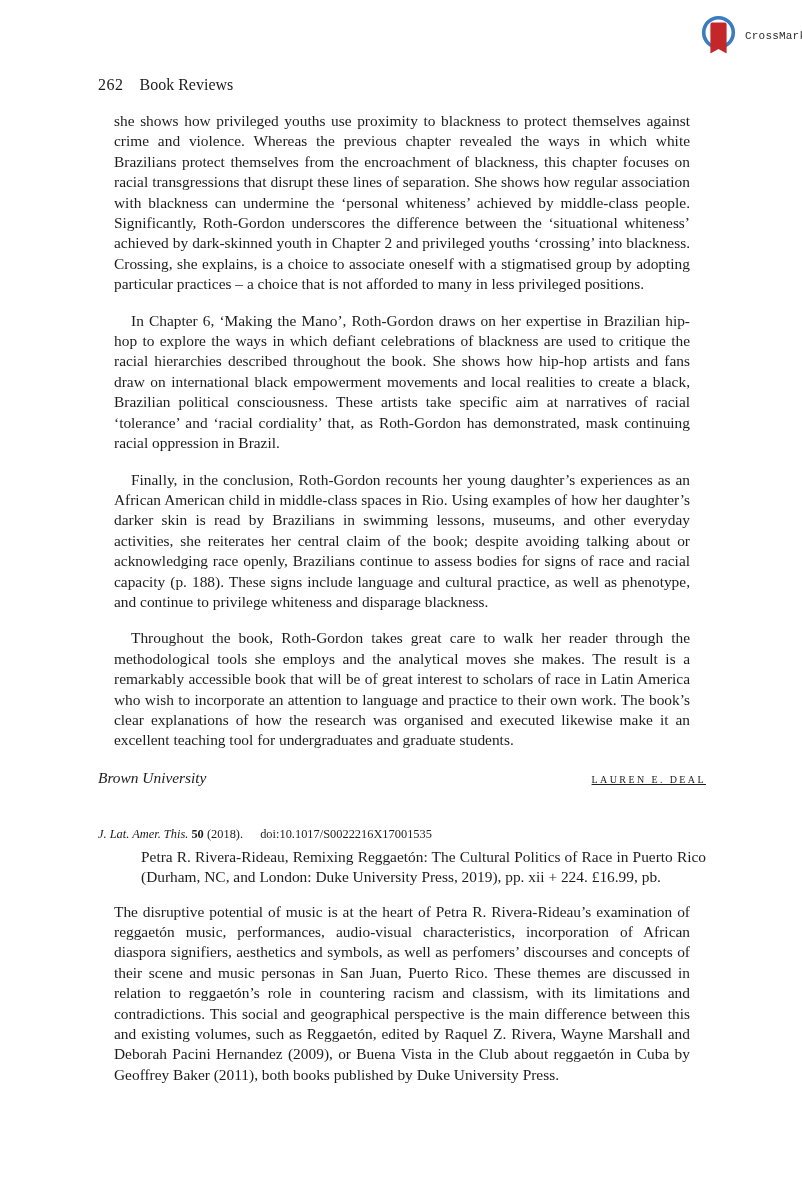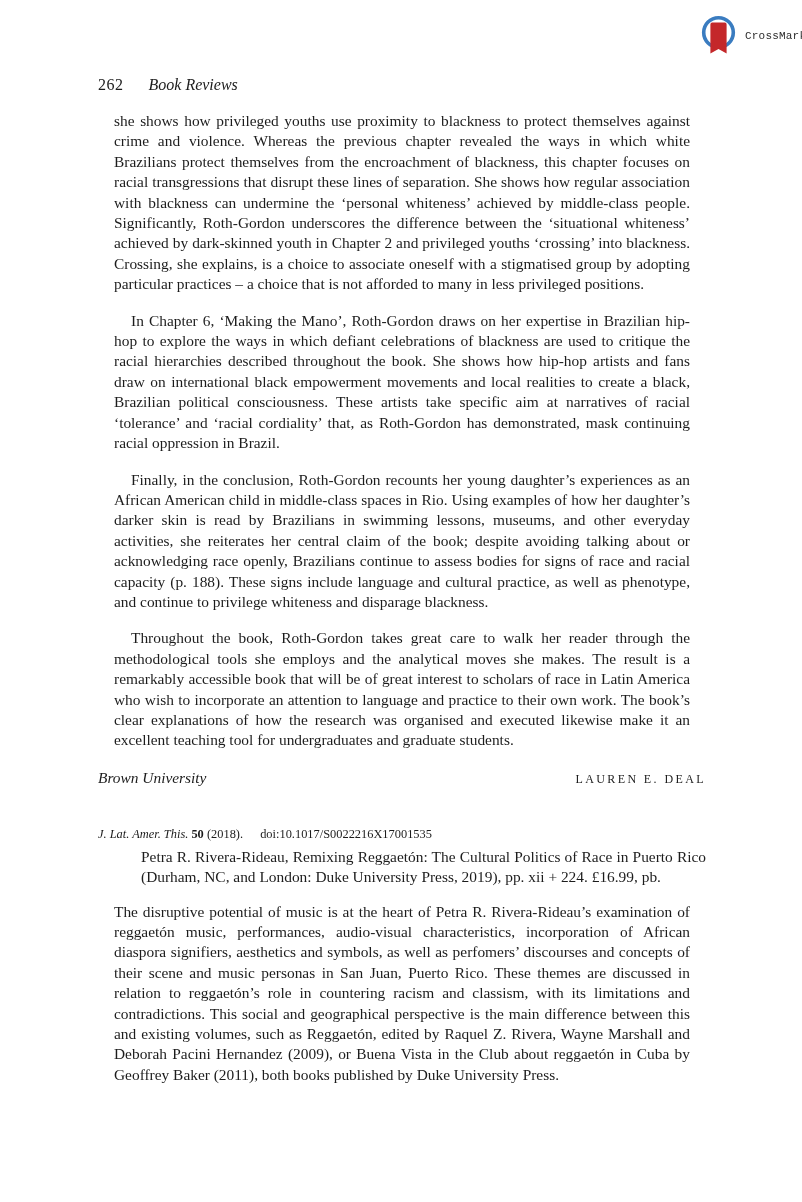--- a/index.html
+++ b/index.html
@@ -23,38 +23,38 @@
     font-size: 11px; color: #2e2e2e; letter-spacing: 0.2px;
     font-family: Liberation Mono, monospace;
   }
 
   
   .column {
     position: absolute; left: 98px; top: 74px; width: 608px;
   }
   .running-head { font-size: 16px; line-height: 21px; }
   .pagenum { letter-spacing: 0.5px; }
-  .rh-title { font-style: italic; margin-left: 21px; }
+  .rh-title { margin-left: 12px; }
 
   .body-text { margin-top: 12px; }
   .body-text p, .review2 {
     margin: 16px;
     font-size: 15.4px;
     line-height: 20.4px;
     text-align: justify;
   }
   .body-text p.ind { text-indent: 17px; }
 
   .signature {
     margin-top: 9px;
     display: flex; justify-content: space-between; align-items: baseline;
     font-size: 15.4px; line-height: 21px; gap: 37px;
   }
   .affiliation { font-style: italic; }
-  .reviewer { font-size: 12px; letter-spacing: 2.4px; }
+  .reviewer { font-size: 10px; letter-spacing: 2.4px; text-decoration: underline; }
 
   .citation {
     margin-top: 36px;
     font-size: 12.4px; line-height: 17px;
     white-space: nowrap;
   }
   .cit-journal { font-style: italic; }
   .cit-vol { font-weight: bold; }
   .cit-doi { margin-left: 14px; }
 

